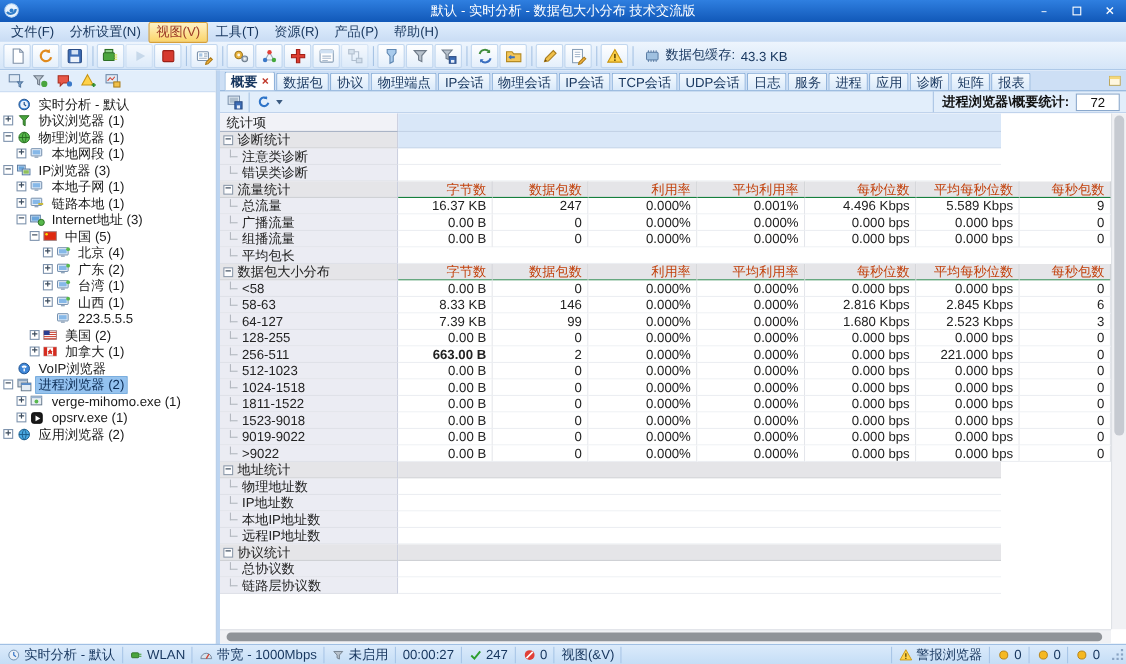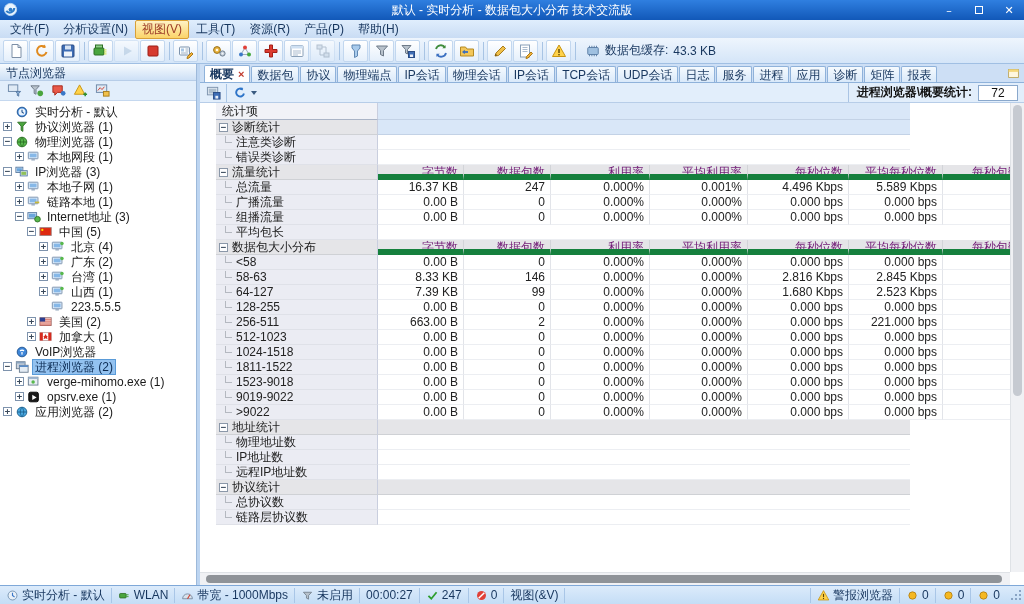--- a/index.html
+++ b/index.html
@@ -45,31 +45,31 @@
   .tab-close{color:#c0392b;margin-left:4px;font-weight:bold;font-size:11px;}
   #tabbar-corner{position:absolute;right:3px;top:3px;width:14px;height:13px;}
   #viewbar{height:20px;background:#e2eefb;border-bottom:1px solid #b7cde8;display:flex;align-items:center;padding:0 3px;flex:none;}
   .vtool{width:20px;height:17px;display:flex;align-items:center;justify-content:center;}
   .caret{width:0;height:0;border-left:3px solid transparent;border-right:3px solid transparent;border-top:4px solid #3a5a80;margin-left:1px;}
   #counter-wrap{margin-left:auto;display:flex;align-items:center;height:100%;border-left:1px solid #aac4e4;padding-left:8px;}
   #counter-label{font-weight:bold;color:#111;}
   #counter-value{width:40px;height:16px;background:#fff;border:1px solid #8aa8cc;margin:0 3px 0 6px;text-align:center;line-height:15px;color:#111;}
   
   #table-area{position:relative;flex:1;background:#fff;overflow:hidden;}
-  #table{position:absolute;left:0;top:0;width:710px;padding-left:16px;}
+  #table{position:absolute;left:0;top:0;width:710px;}
   .trow{display:flex;height:15px;line-height:14px;font-size:12px;color:#222;}
   .trow.hdr{height:17px;line-height:16px;}
   .c0{width:162px;flex:none;display:flex;align-items:center;background:#ebecf3;border-right:1px solid #c9cede;border-bottom:1px solid #dfe1e8;overflow:hidden;white-space:nowrap;padding-left:3px;}
   .hdr .c0{background:#f1f2f7;border-bottom:1px solid #aab4c6;padding-left:6px;}
   .merged{flex:1;border-bottom:1px solid #eceef2;background:#fff;}
   .merged.blue{background:#d9e7f8;border-bottom:1px solid #c3d2e6;}
   .merged.gray{background:#e5e5e8;border-bottom:1px solid #cfd1d5;}
   .cv{flex:none;text-align:right;padding-right:5px;background:#fff;border-right:1px solid #e2e4e9;border-bottom:1px solid #eceef2;overflow:hidden;white-space:nowrap;}
   .grp .c0{background:#e5e5e8;border-bottom:1px solid #cfd1d5;border-right:1px solid #c9cede;}
-  .grp .cv{background:#e5e5e8;border-right:1px solid #d2d4d8;border-bottom:6px solid #15803d;color:#701a75;}
+  .grp .cv{background:#e5e5e8;border-right:1px solid #d2d4d8;border-bottom:1px solid #15803d;color:#c2410c;}
   .gexp{width:9px;height:9px;border:1px solid #8a97a8;background:#fdfdfe;font:bold 9px/7px "DejaVu Sans Mono",monospace;text-align:center;color:#3a4a5c;margin-right:4px;flex:none;}
   .tick{width:7px;height:7px;border-left:1px solid #b4b8c0;border-bottom:1px solid #b4b8c0;margin:0 4px 5px 6px;flex:none;}
   
   #vscroll{position:absolute;right:0;top:0;bottom:13px;width:14px;background:#f0f1f4;border-left:1px solid #dfe2e6;}
   #vthumb{position:absolute;left:2px;right:2px;top:2px;height:62%;background:#c6cad1;border-radius:5px;}
   #hscroll{position:absolute;left:0;right:14px;bottom:0;height:13px;background:#f0f1f4;border-top:1px solid #dfe2e6;}
   #hthumb{position:absolute;top:2px;left:6px;right:8px;height:8px;background:#8f9398;border-radius:4px;}
   
   #statusbar{height:19px;background:linear-gradient(#dcebfb,#c4ddf6);border-top:1px solid #7fa8d8;display:flex;align-items:center;color:#17365e;font-size:12px;}
   .seg{display:flex;align-items:center;gap:3px;padding:0 6px;border-right:1px solid #a9c6e7;height:15px;white-space:nowrap;}
@@ -260,21 +260,20 @@
           <path d="M4 12v2M6.7 12v2M9.4 12v2M12 12v2M4 2v2M6.7 2v2M9.4 2v2M12 2v2" stroke="#5578a0"></path>
         </svg>
       </span>
     <span>数据包缓存:</span>
     <span>43.3 KB</span>
   </span>
 </div>
 
 <div id="main">
   <div id="left">
-    <div id="left-header">节点浏览器</div>
     <div id="left-tools">
         <span class="ltool">
           <svg viewBox="0 0 16 16" width="15" height="15">
             <rect x="1.5" y="2" width="10" height="7" fill="#dfeaf5" stroke="#6b87a8"></rect>
             <path d="M9.5 9h5l-2 2.2V14l-1.5-.8v-2z" fill="#8ab0d8" stroke="#5578a0"></path>
           </svg>
         </span>
         <span class="ltool">
           <svg viewBox="0 0 16 16" width="15" height="15">
             <path d="M2 3h9l-3.5 4v5l-2-1V7z" fill="#b8c2cc" stroke="#6e7a88"></path>
@@ -778,21 +777,21 @@
             <div class="cv" style="width: 98px;">0.000%</div>
             <div class="cv" style="width: 101px;">0.000 bps</div>
             <div class="cv" style="width: 94px;">0.000 bps</div>
             <div class="cv" style="width: 83px;">0</div>
           </div>
           <div class="trow datarow">
             <div class="c0">
               <span class="tick"></span>
               <span>256-511</span>
             </div>
-            <div class="cv" style="width: 86px;">663.00 B</div>
+            <div class="cv" style="width: 86px; font-weight: bold;">663.00 B</div>
             <div class="cv" style="width: 87px;">2</div>
             <div class="cv" style="width: 99px;">0.000%</div>
             <div class="cv" style="width: 98px;">0.000%</div>
             <div class="cv" style="width: 101px;">0.000 bps</div>
             <div class="cv" style="width: 94px;">221.000 bps</div>
             <div class="cv" style="width: 83px;">0</div>
           </div>
           <div class="trow datarow">
             <div class="c0">
               <span class="tick"></span>
@@ -882,20 +881,27 @@
             <div class="c0">
               <span class="tick"></span>
               <span>物理地址数</span>
             </div>
             <div class="merged"></div>
           </div>
           <div class="trow datarow">
             <div class="c0">
               <span class="tick"></span>
               <span>IP地址数</span>
+            </div>
+            <div class="merged"></div>
+          </div>
+          <div class="trow datarow">
+            <div class="c0">
+              <span class="tick"></span>
+              <span>本地IP地址数</span>
             </div>
             <div class="merged"></div>
           </div>
           <div class="trow datarow">
             <div class="c0">
               <span class="tick"></span>
               <span>远程IP地址数</span>
             </div>
             <div class="merged"></div>
           </div>

